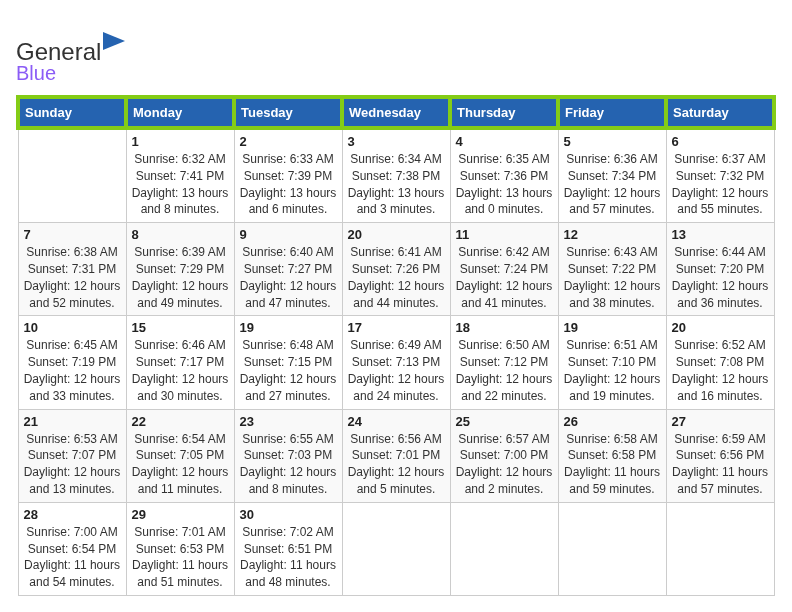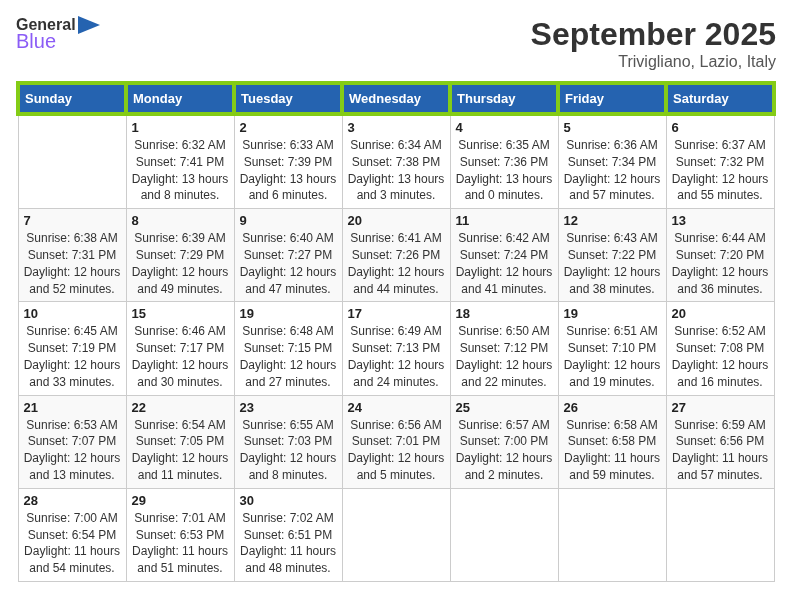--- a/index.html
+++ b/index.html
@@ -79,30 +79,26 @@
     .empty-cell {
       background: #fff !important;
     }
   </style>
 </head>
 <body>
 
 <div class="header">
   <div class="logo">
     <div class="logo-row">
-      <span style="font-size:16px; font-weight:bold; color:#333;">General</span>
+      <span style="font-size:24px; font-weight:normal; color:#333;margin-top:22px;">General</span>
       <svg width="22" height="18" viewBox="0 0 22 18">
         <polygon points="0,18 22,9 0,0" fill="#2563b0"></polygon>
       </svg>
     </div>
     <span style="font-size:20px; font-weight:normal; color:#8b5cf6; margin-top:-4px;">Blue</span>
-  </div>
-  <div class="month-title">
-    <h1>September 2025</h1>
-    <h2>Trivigliano, Lazio, Italy</h2>
   </div>
 </div>
 
 <table>
   <thead>
     <tr>
       <th>Sunday</th>
       <th>Monday</th>
       <th>Tuesday</th>
       <th>Wednesday</th>

